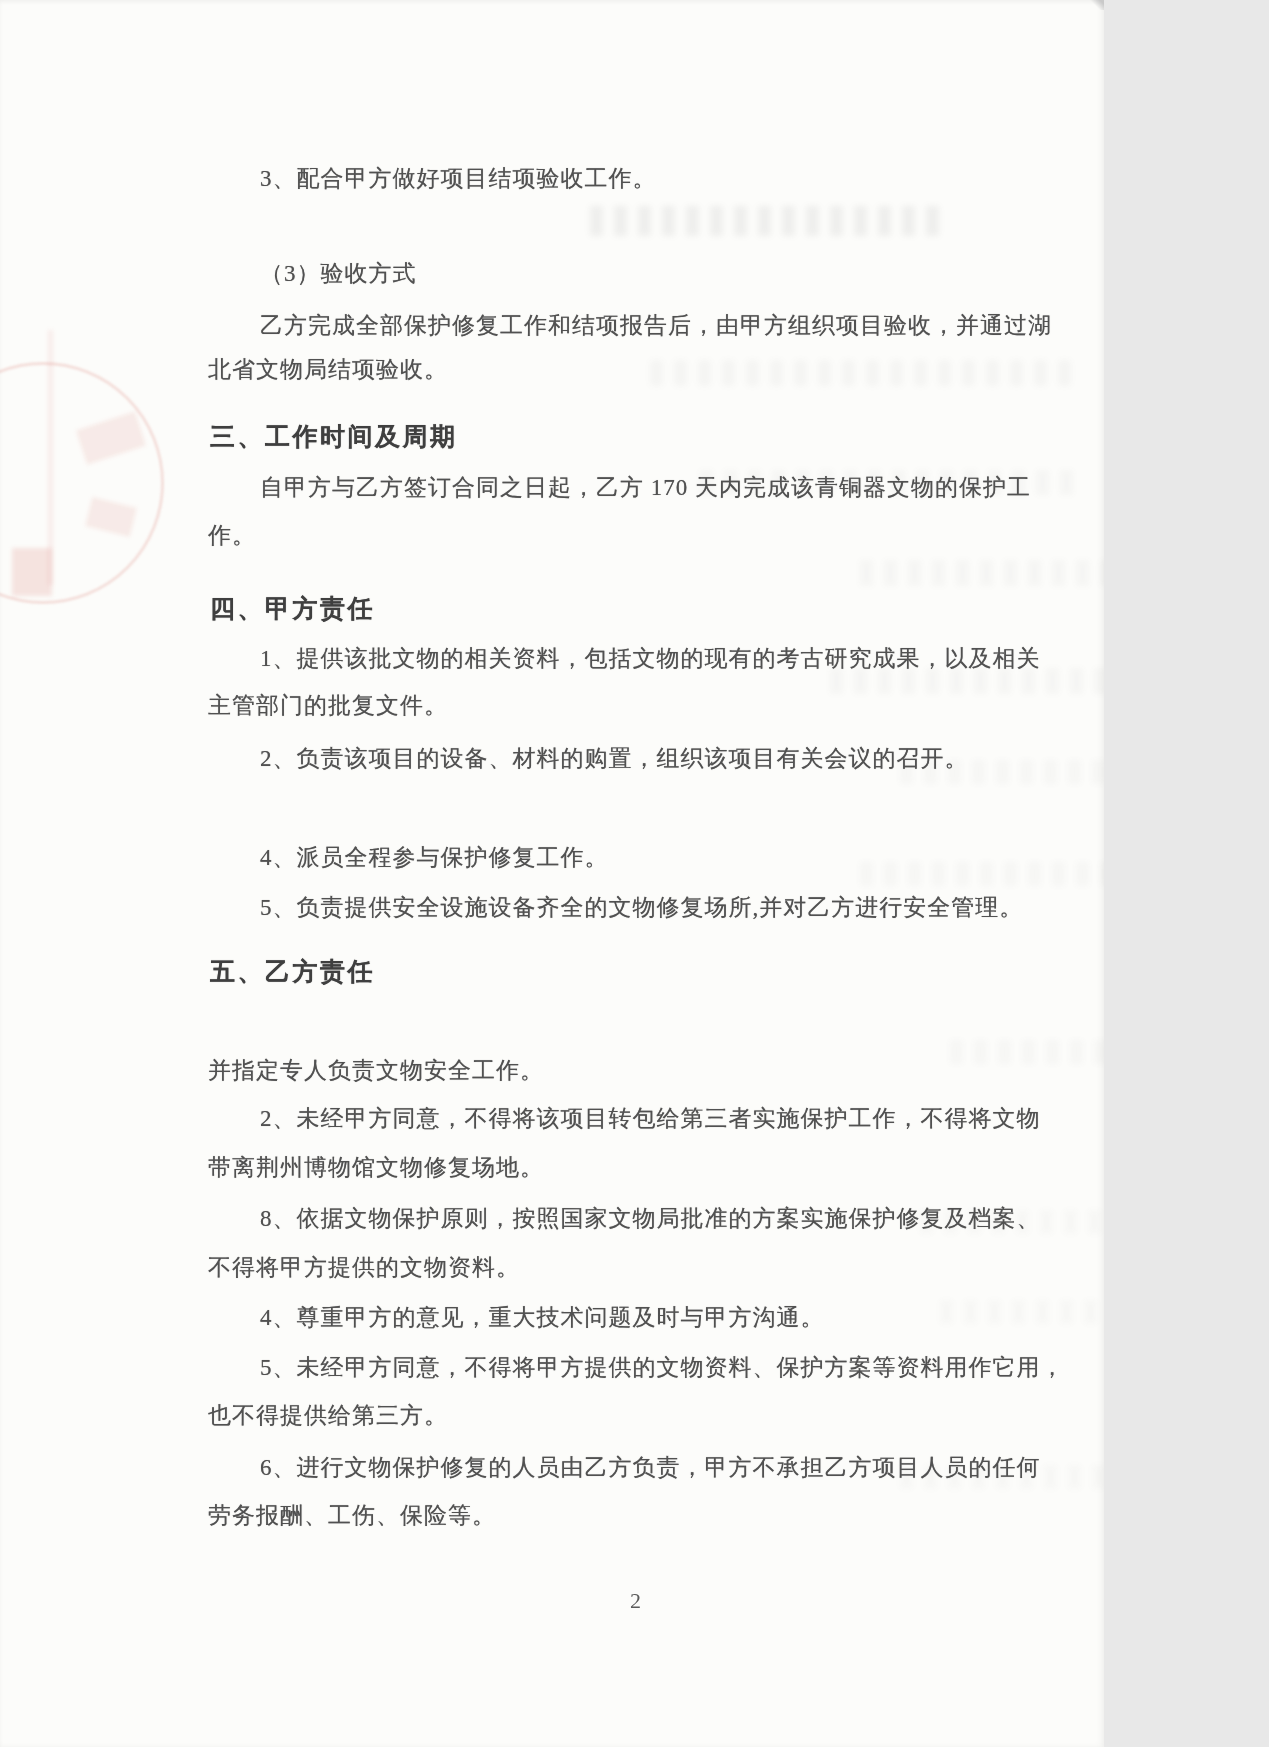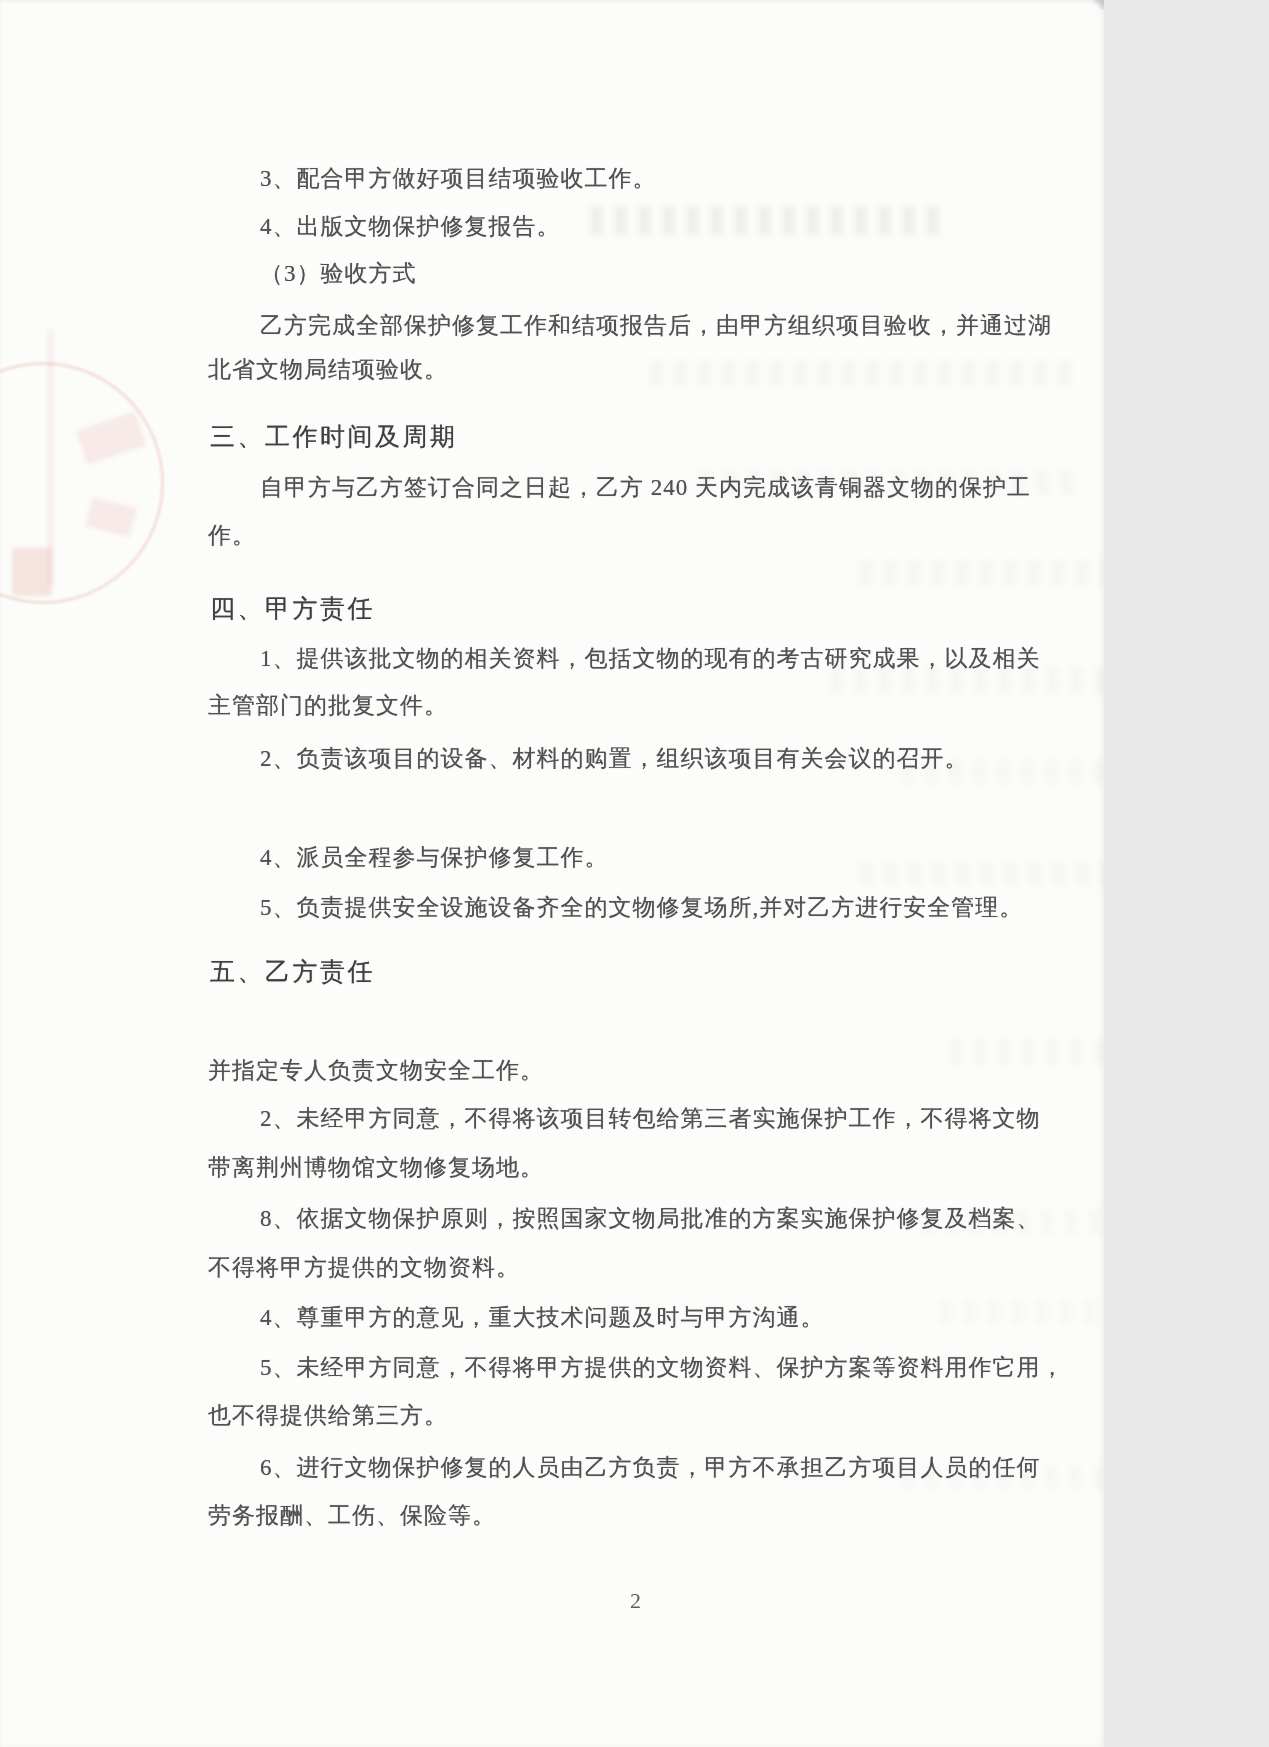--- a/index.html
+++ b/index.html
@@ -17,21 +17,21 @@
     font-size:23px;
     letter-spacing:1px;
     white-space:nowrap;
     text-shadow:0 0 .7px rgba(90,90,90,.75);
   }
   .ind{left:260px;}
   .wrap{left:208px;}
   .hd{
     position:absolute;left:210px;
     font-family:"Liberation Sans","DejaVu Sans",sans-serif;
-    font-weight:400;
+    font-weight:700;
     font-size:25px;
     letter-spacing:2.5px;
     color:#3f3f3f;
     white-space:nowrap;
     text-shadow:0 0 .7px rgba(70,70,70,.8);
   }
   .pagenum{
     position:absolute;left:630px;top:1588px;
     font-size:22px;color:#5a5a5a;
   }
@@ -77,27 +77,26 @@
   <span class="ghost" style="left:860px;top:560px;width:280px;height:26px;opacity:.08;"></span>
   <span class="ghost" style="left:830px;top:668px;width:310px;height:26px;opacity:.08;"></span>
   <span class="ghost" style="left:900px;top:760px;width:240px;height:24px;opacity:.07;"></span>
   <span class="ghost" style="left:860px;top:862px;width:280px;height:24px;opacity:.07;"></span>
   <span class="ghost" style="left:950px;top:1040px;width:200px;height:24px;opacity:.07;"></span>
   <span class="ghost" style="left:920px;top:1210px;width:220px;height:24px;opacity:.06;"></span>
   <span class="ghost" style="left:940px;top:1300px;width:200px;height:24px;opacity:.06;"></span>
   <span class="ghost" style="left:900px;top:1465px;width:220px;height:24px;opacity:.06;"></span>
 
   <div class="ln ind" style="top:163px">3、配合甲方做好项目结项验收工作。</div>
-  <div class="ln ind" style="top:211px">4、出版文物保护修复报告。</div>
   <div class="ln ind" style="top:258px">（3）验收方式</div>
   <div class="ln ind" style="top:310px">乙方完成全部保护修复工作和结项报告后，由甲方组织项目验收，并通过湖</div>
   <div class="ln wrap" style="top:354px">北省文物局结项验收。</div>
 
   <div class="hd" style="top:420px">三、工作时间及周期</div>
-  <div class="ln ind" style="top:472px">自甲方与乙方签订合同之日起，乙方 240 天内完成该青铜器文物的保护工</div>
+  <div class="ln ind" style="top:472px">自甲方与乙方签订合同之日起，乙方 170 天内完成该青铜器文物的保护工</div>
   <div class="ln wrap" style="top:520px">作。</div>
 
   <div class="hd" style="top:592px">四、甲方责任</div>
   <div class="ln ind" style="top:643px">1、提供该批文物的相关资料，包括文物的现有的考古研究成果，以及相关</div>
   <div class="ln wrap" style="top:690px">主管部门的批复文件。</div>
   <div class="ln ind" style="top:743px">2、负责该项目的设备、材料的购置，组织该项目有关会议的召开。</div>
   <div class="ln ind" style="top:842px">4、派员全程参与保护修复工作。</div>
   <div class="ln ind" style="top:892px">5、负责提供安全设施设备齐全的文物修复场所,并对乙方进行安全管理。</div>
 
   <div class="hd" style="top:955px">五、乙方责任</div>

